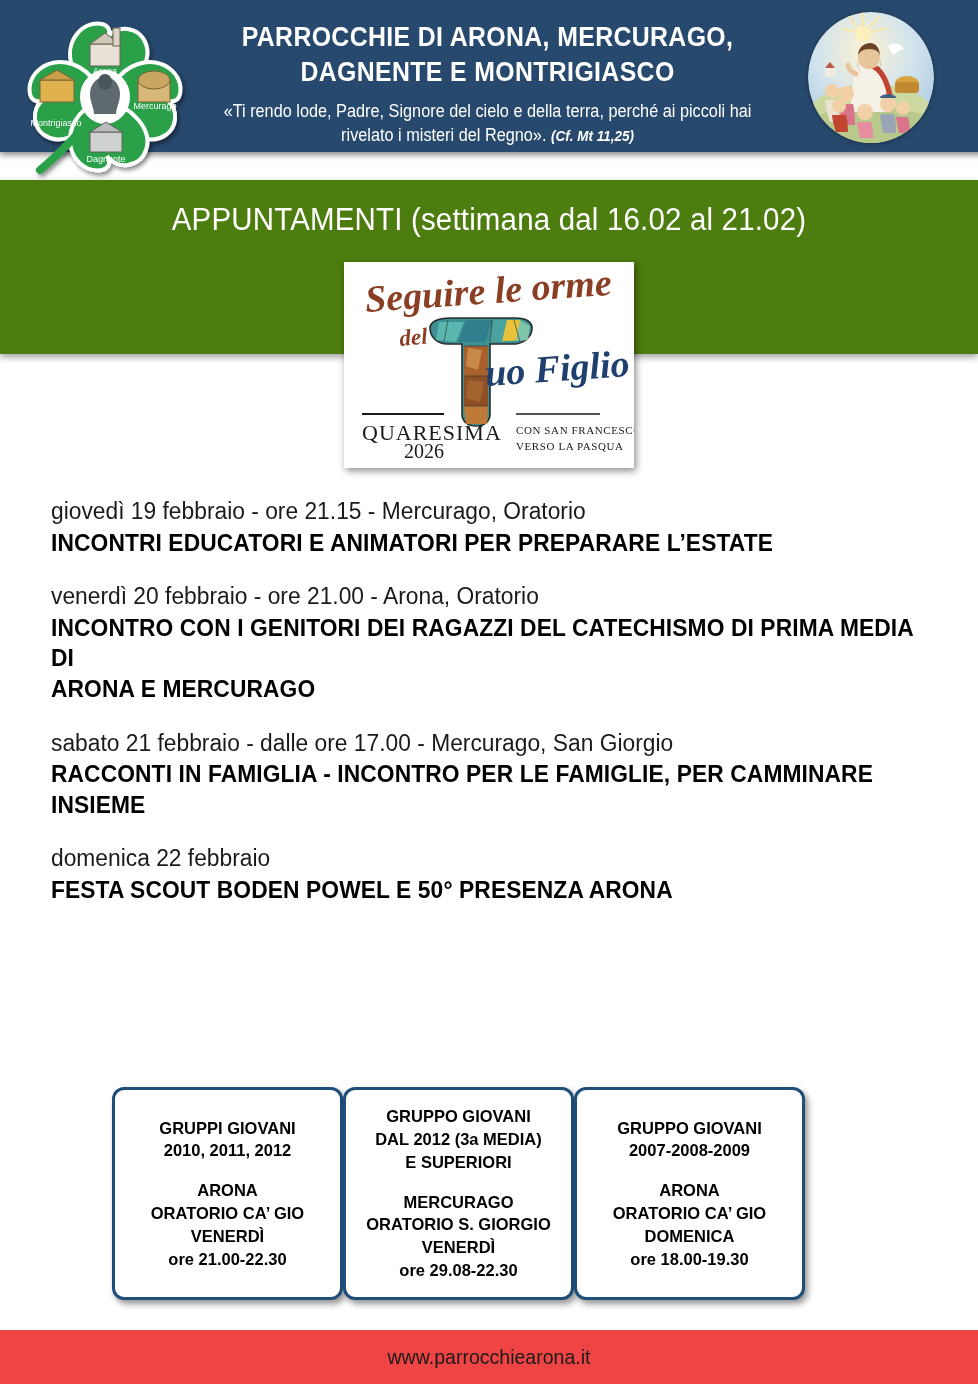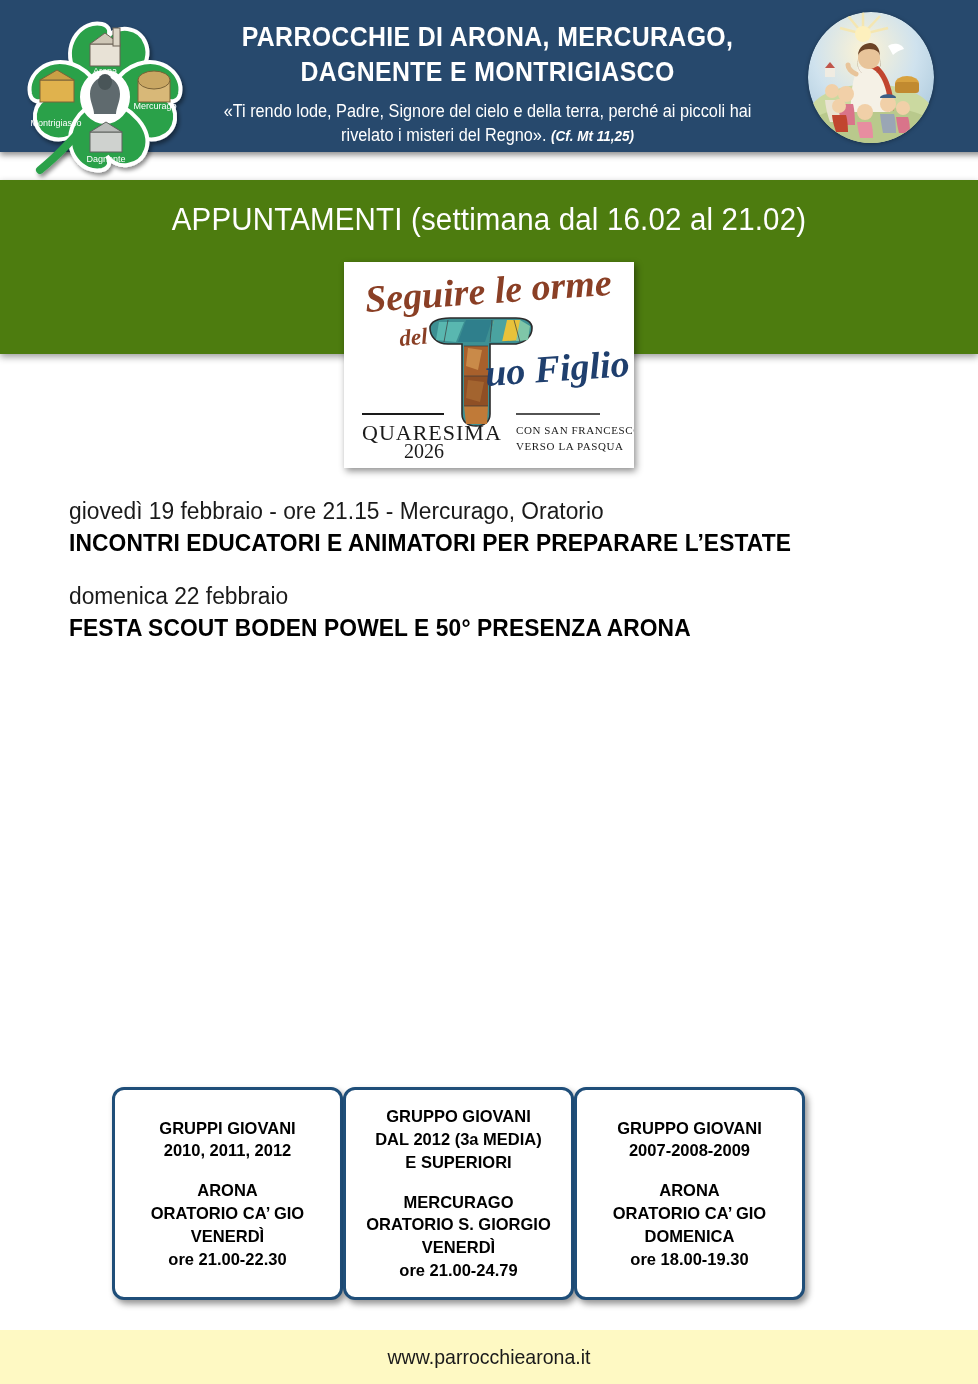--- a/index.html
+++ b/index.html
@@ -125,21 +125,21 @@
     background: #ffffff;
     box-shadow: 2px 3px 7px rgba(0,0,0,0.45);
     z-index: 5;
     overflow: hidden;
   }
   .poster svg { display: block; }
 
   
   .events {
     position: absolute;
-    left: 69px;
+    left: 51px;
     top: 497px;
     width: 900px;
     z-index: 2;
   }
   .event {
     margin-bottom: 24px;
   }
   .event:last-child { margin-bottom: 8px; }
   .event-when {
     font-family: "Liberation Sans Narrow", "Liberation Sans", sans-serif;
@@ -203,21 +203,21 @@
     white-space: pre-line;
   }
 
   
   .footer {
     position: absolute;
     left: 0;
     top: 1330px;
     width: 978px;
     height: 54px;
-    background: #fef9c3;
+    background: #ef4444;
     z-index: 2;
   }
   .footer-url {
     position: absolute;
     left: 0; top: 15px;
     width: 978px;
     text-align: center;
     font-family: "Liberation Sans Narrow", "Liberation Sans", sans-serif;
     font-size: 21px;
     color: #1a1a1a;
@@ -394,21 +394,30 @@
   </svg>
 </div>
 
 <div class="events">
 
   <div class="event">
     <div class="event-when">giovedì 19 febbraio - ore 21.15 - Mercurago, Oratorio</div>
     <div class="event-what">INCONTRI EDUCATORI E ANIMATORI PER PREPARARE L’ESTATE</div>
   </div>
 
-
+  <div class="event">
+    <div class="event-when">venerdì 20 febbraio - ore 21.00 - Arona, Oratorio</div>
+    <div class="event-what">INCONTRO CON I GENITORI DEI RAGAZZI DEL CATECHISMO DI PRIMA MEDIA DI
+ARONA E MERCURAGO</div>
+  </div>
+
+  <div class="event">
+    <div class="event-when">sabato 21 febbraio - dalle ore 17.00 - Mercurago, San Giorgio</div>
+    <div class="event-what">RACCONTI IN FAMIGLIA - INCONTRO PER LE FAMIGLIE, PER CAMMINARE INSIEME</div>
+  </div>
 
 
 
   <div class="event">
     <div class="event-when">domenica 22 febbraio</div>
     <div class="event-what">FESTA SCOUT BODEN POWEL E 50° PRESENZA ARONA</div>
   </div>
 
 </div>
 
@@ -423,21 +432,21 @@
 ore 21.00-22.30</div>
   </div>
 
   <div class="gbox">
     <div class="gbox-head">GRUPPO GIOVANI
 DAL 2012 (3a MEDIA)
 E SUPERIORI</div>
     <div class="gbox-body">MERCURAGO
 ORATORIO S. GIORGIO
 VENERDÌ
-ore 21.00-24.79</div>
+ore 29.08-22.30</div>
   </div>
 
   <div class="gbox">
     <div class="gbox-head">GRUPPO GIOVANI
 2007-2008-2009</div>
     <div class="gbox-body">ARONA
 ORATORIO CA’ GIO
 DOMENICA
 ore 18.00-19.30</div>
   </div>

